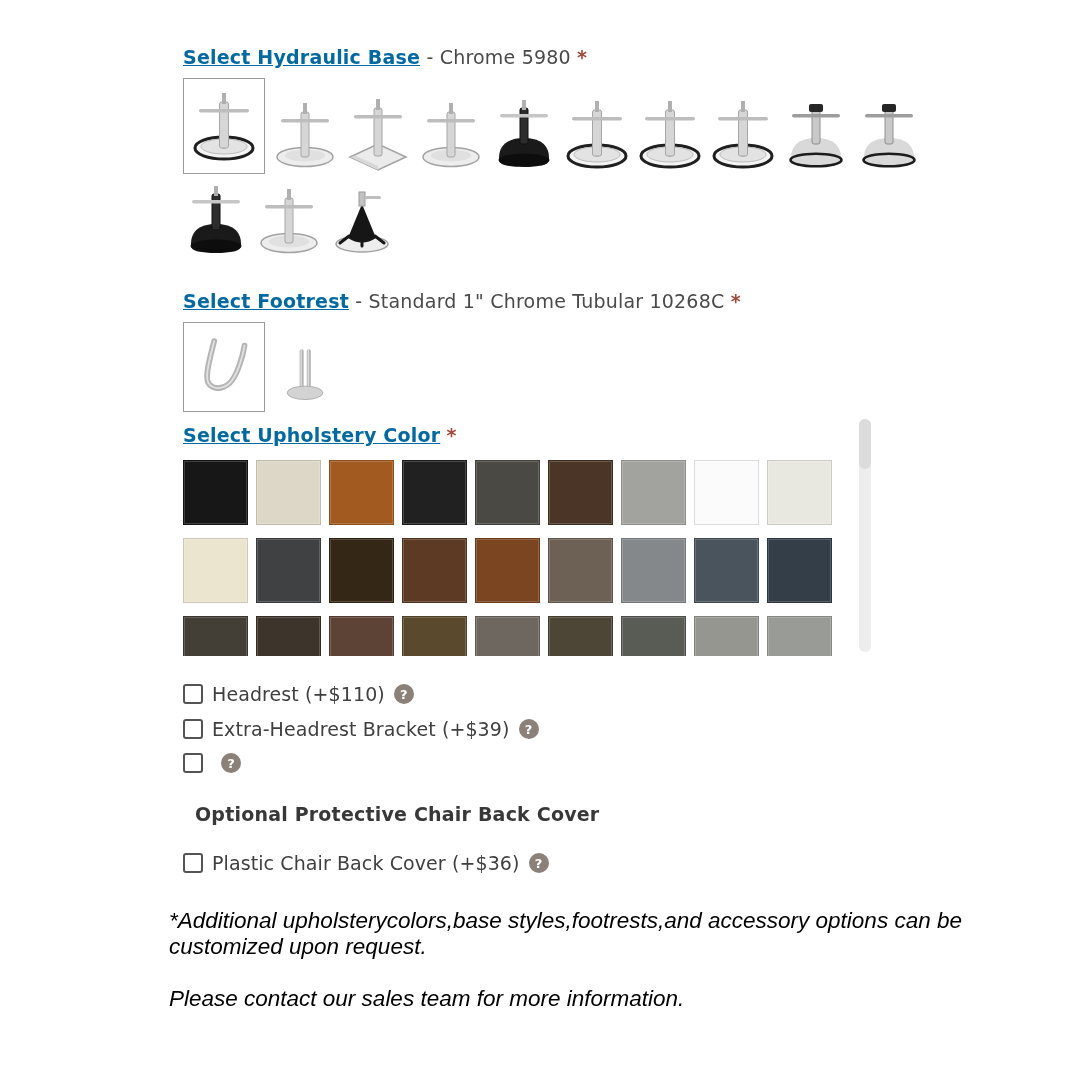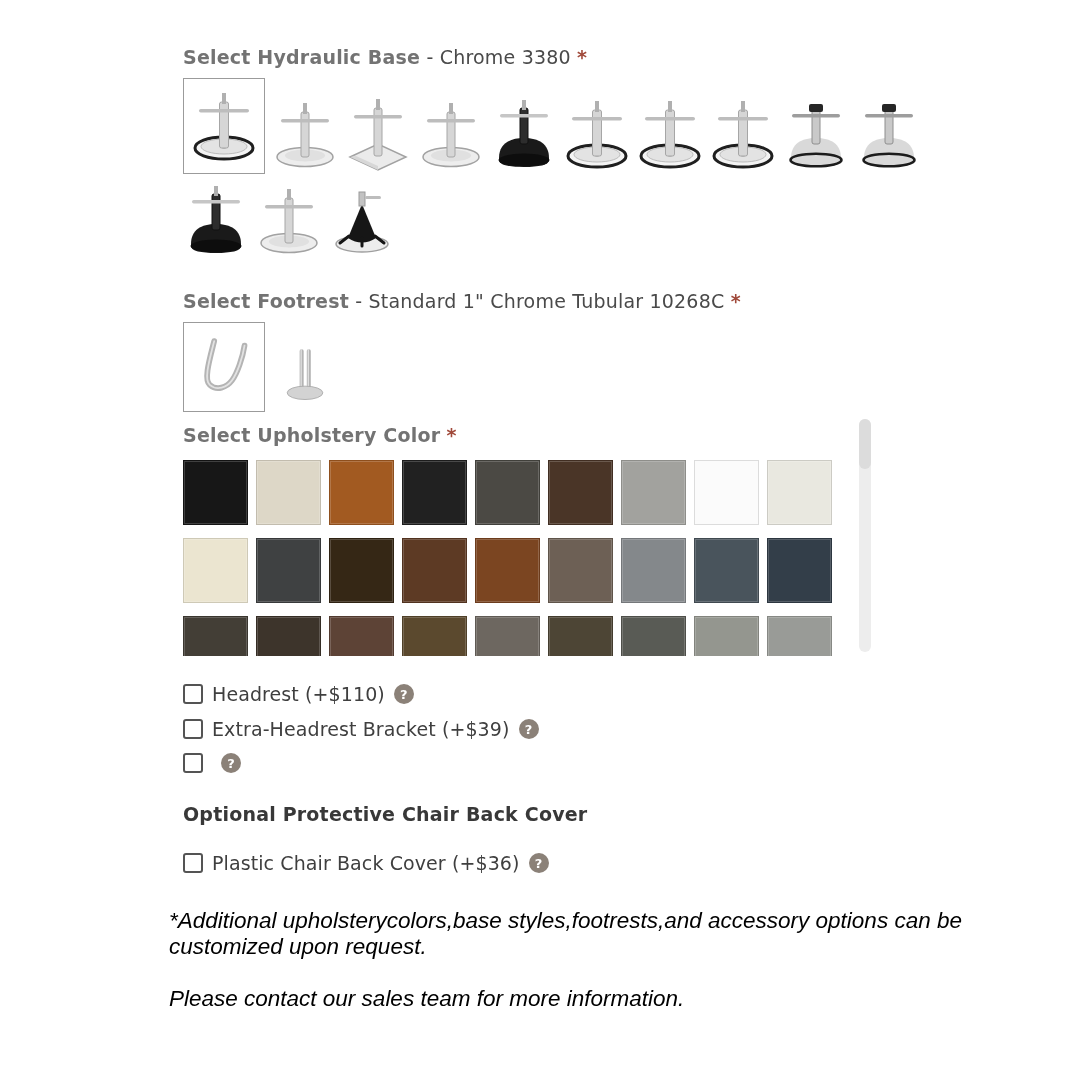--- a/index.html
+++ b/index.html
@@ -1,20 +1,20 @@
 <!DOCTYPE html>
 <html><head>
 <meta charset="utf-8">
 <style>
   html,body{margin:0;padding:0;background:#ffffff;}
   body{width:1065px;height:1065px;font-family:"DejaVu Sans",sans-serif;color:#3f3f3f;overflow:hidden;}
   .content{padding:46px 0 0 183px;}
 
   .sec-title{font-size:19px;font-weight:400;margin:0;color:#4a4a4a;letter-spacing:.2px;}
-  .sec-title .bold{font-weight:700;color:#737373;}
+  .sec-title .bold{font-weight:700;color:#0369a1;text-decoration:underline;}
   .req{color:#a0493a;font-weight:700;}
 
   .thumb-grid{display:flex;flex-wrap:wrap;gap:6px 7px;width:780px;margin-top:10px;align-items:flex-end;}
   .thumb{width:66px;display:flex;align-items:center;justify-content:center;cursor:pointer;box-sizing:content-box;}
   .base-grid .thumb{height:80px;}
   .footrest-grid .thumb{height:74px;}
   .thumb.selected{border:1px solid #9b9b9b;padding:7px;background:#fff;}
 
   .swatch-wrap{position:relative;margin-top:14px;width:700px;}
   .swatch-viewport{height:196px;overflow:hidden;width:650px;}
@@ -38,21 +38,21 @@
   .notes .p2{margin-top:26px;}
 </style>
 </head>
 <body>
 
 <div class="content">
 
   <h3 class="sec-title">
     <span class="bold">Select Hydraulic Base</span>
     <span class="dash">-</span>
-    <span class="val">Chrome 3380</span>
+    <span class="val">Chrome 5980</span>
     <span class="req">*</span>
   </h3>
   <div class="thumb-grid base-grid">
       <div class="thumb selected">
         <svg width="66" height="80" viewBox="0 0 66 80">
     <ellipse cx="33" cy="62" rx="29" ry="11" fill="#f3f3f3" stroke="#1f1f1f" stroke-width="3"></ellipse>
     <ellipse cx="33" cy="60.5" rx="23" ry="7.5" fill="#e3e3e3" stroke="#bcbcbc" stroke-width="1"></ellipse>
     <circle cx="33" cy="58" r="4.5" fill="#8f8f8f"></circle>
     <rect x="28.5" y="16" width="9" height="46" rx="2" fill="#d6d6d6" stroke="#a6a6a6" stroke-width="1"></rect>
     <rect x="8" y="23" width="50" height="3.6" rx="1.8" fill="#bdbdbd"></rect>
@@ -247,21 +247,21 @@
     <span class="cb"></span>
     <span class="opt-label">Extra-Headrest Bracket (+$39)</span>
     <span class="q">?</span>
   </label>
       <label class="opt-row">
     <span class="cb"></span>
     <span class="q">?</span>
   </label>
     </div>
 
-  <h4 class="group-title" style="margin-top:30px;">Optional Protective Chair Back Cover</h4>
+  <h4 class="group-title" style="margin-top:30px;margin-left:12px;">Optional Protective Chair Back Cover</h4>
   <div class="opt-rows">
       <label class="opt-row">
     <span class="cb"></span>
     <span class="opt-label">Plastic Chair Back Cover (+$36)</span>
     <span class="q">?</span>
   </label>
     </div>
 
   <div class="notes">
     <p class="p1">*Additional upholsterycolors,base styles,footrests,and accessory options can be customized upon request.</p>

